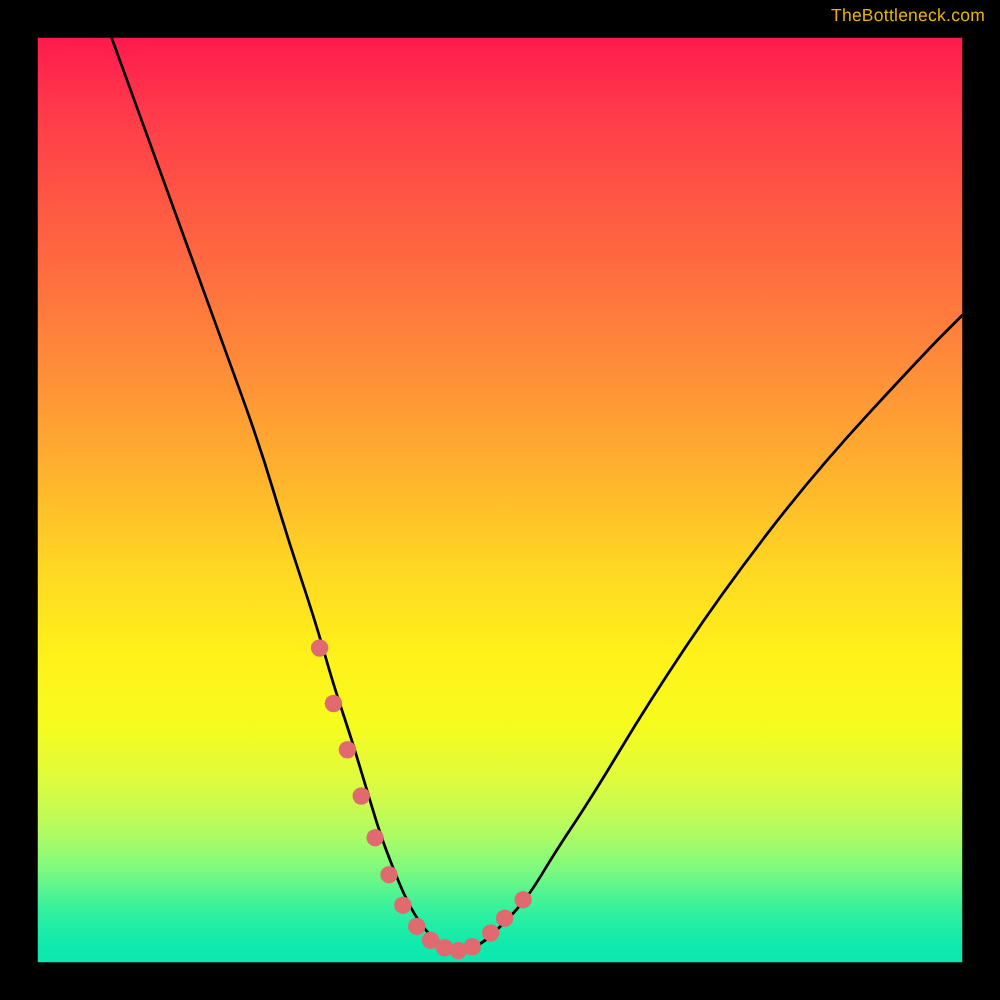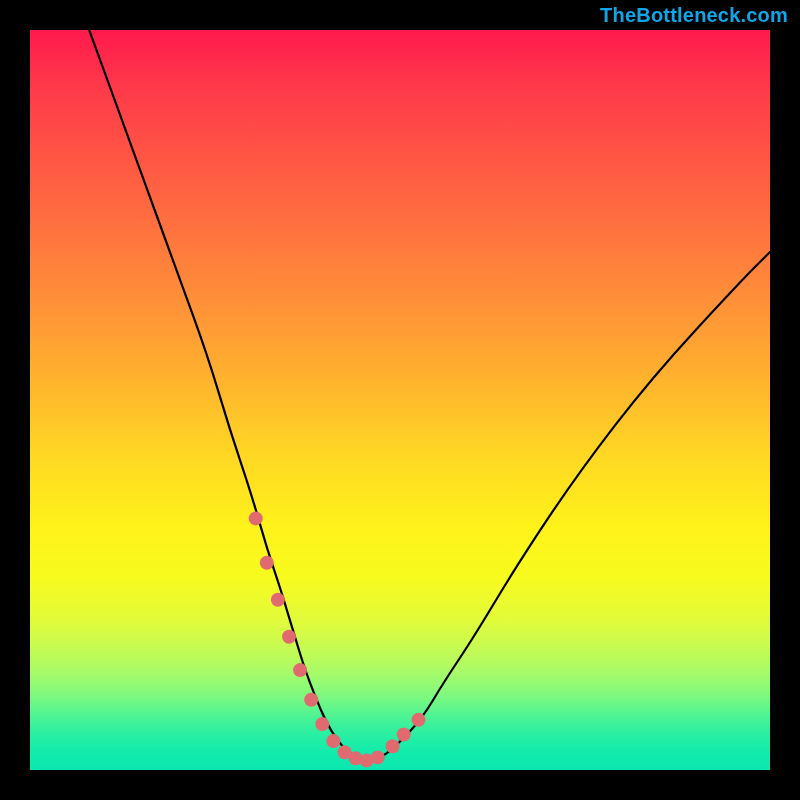--- a/index.html
+++ b/index.html
@@ -14,23 +14,23 @@
   .stage {
     position: relative;
     width: 800px;
     height: 800px;
     background: #000000;
   }
   .watermark {
     position: absolute;
     top: 4px;
     right: 12px;
-    color: #0ea5e9;
-    font-size: 20px;
-    font-weight: 700;
+    color: #eab308;
+    font-size: 14px;
+    font-weight: 400;
     letter-spacing: 0.2px;
     z-index: 10;
   }
   .plot {
     position: absolute;
     left: 30px;
     top: 30px;
     width: 740px;
     height: 740px;
     overflow: hidden;

